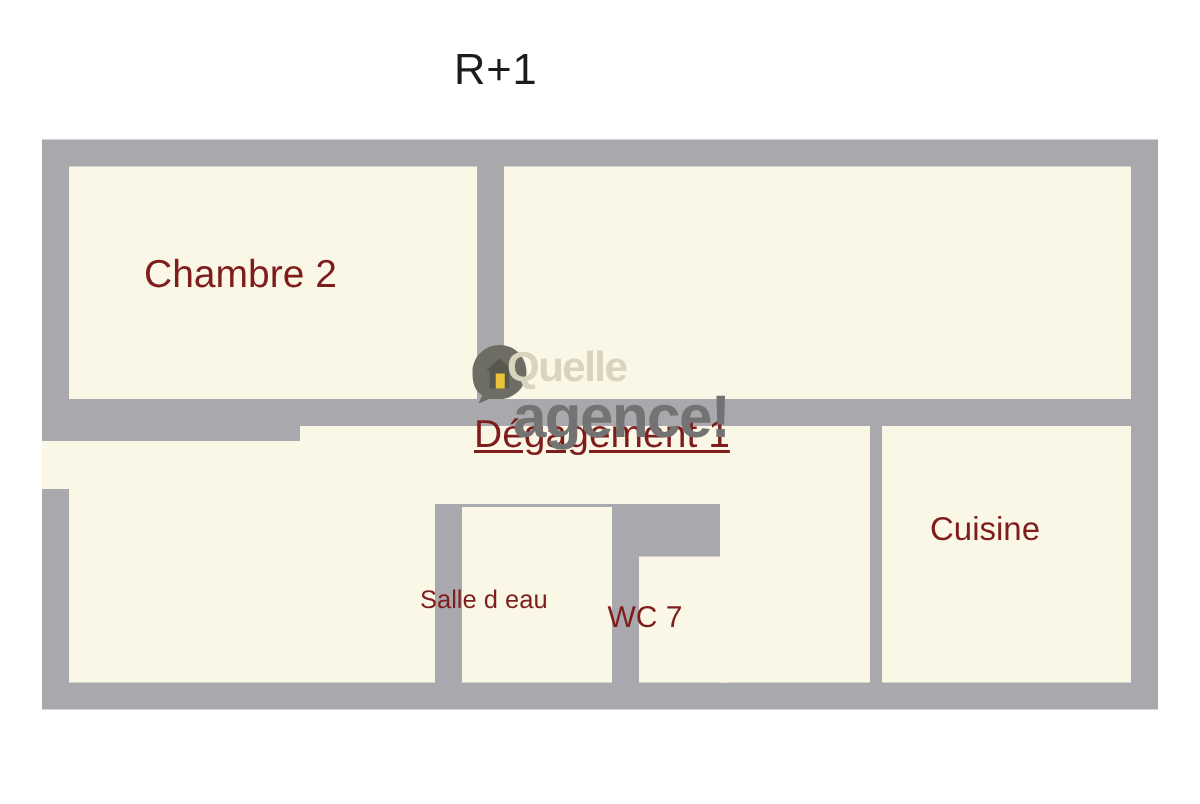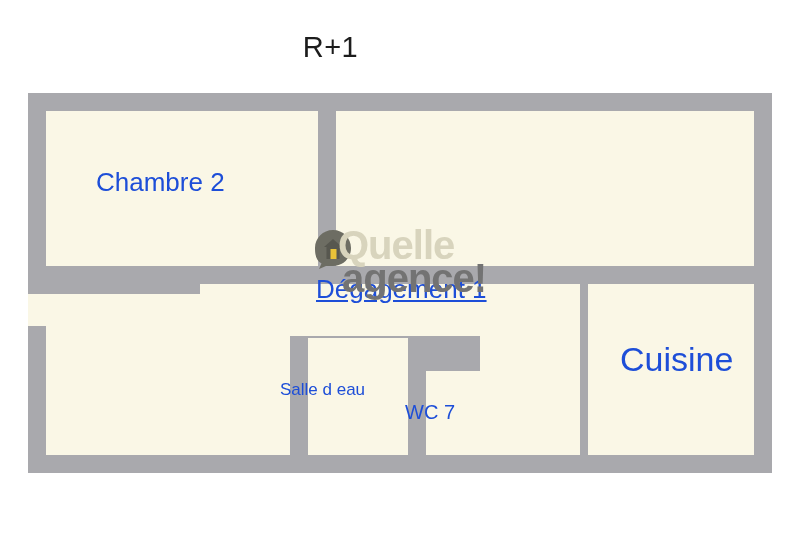--- a/index.html
+++ b/index.html
@@ -54,21 +54,21 @@
   }
 
   
   .room {
     position: absolute;
     background: #faf7e6;
   }
 
   .room-label {
     position: absolute;
-    color: #1d4ed8;
+    color: #7f1d1d;
     white-space: nowrap;
     line-height: 1.1;
   }
 
   
   .watermark {
     position: absolute;
     left: 312px;
     top: 226px;
     width: 190px;
@@ -79,21 +79,21 @@
     position: absolute;
     left: 0px;
     top: 2px;
     width: 42px;
     height: 42px;
   }
   .wm-word-top {
     position: absolute;
     left: 26px;
     top: -2px;
-    font-size: 40px;
+    font-size: 28px;
     font-weight: bold;
     color: #d8d4bd;
     letter-spacing: -1px;
     line-height: 42px;
   }
   .wm-word-bottom {
     position: absolute;
     left: 30px;
     top: 30px;
     font-size: 40px;
@@ -141,25 +141,25 @@
     <div class="room" style="left:398px; top:278px; width:60px; height:84px;"></div>
 
     <div class="room" style="left:560px; top:191px; width:166px; height:171px;"></div>
 
     <div class="room-label" style="left:68px; top:75px; font-size:26px;">Chambre 2</div>
 
 
     <div class="room-label" style="left:288px; top:182px; font-size:26px;text-decoration:underline;">Dégagement 1</div>
 
 
-    <div class="room-label" style="left:252px; top:288px; font-size:17px;text-align:center;">Salle d eau</div>
+    <div class="room-label" style="left:252px; top:298px; font-size:17px;text-align:center;">Salle d eau</div>
 
     <div class="room-label" style="left:377px; top:308px; font-size:20px;">WC 7</div>
 
-    <div class="room-label" style="left:592px; top:248px; font-size:34px;">Cuisine</div>
+    <div class="room-label" style="left:592px; top:248px; font-size:22px;">Cuisine</div>
 
   </div>
 
   <div class="watermark">
     <div class="wm-logo">
       <svg width="42" height="42" viewBox="0 0 42 42" aria-hidden="true">
         <path d="M21 2 C31 2 39 10 39 20 C39 30 31 38 21 38 L14 38 L7 41 L9.5 35.5 C4 32.5 3 26.5 3 20 C3 10 11 2 21 2 Z" fill="#6d6d63"></path>
         <path d="M21 11 L30 19 L27.5 19 L27.5 31 L14.5 31 L14.5 19 L12 19 Z" fill="#57574f"></path>
         <rect x="18.5" y="21" width="6" height="10" fill="#e8c239"></rect>
       </svg>

